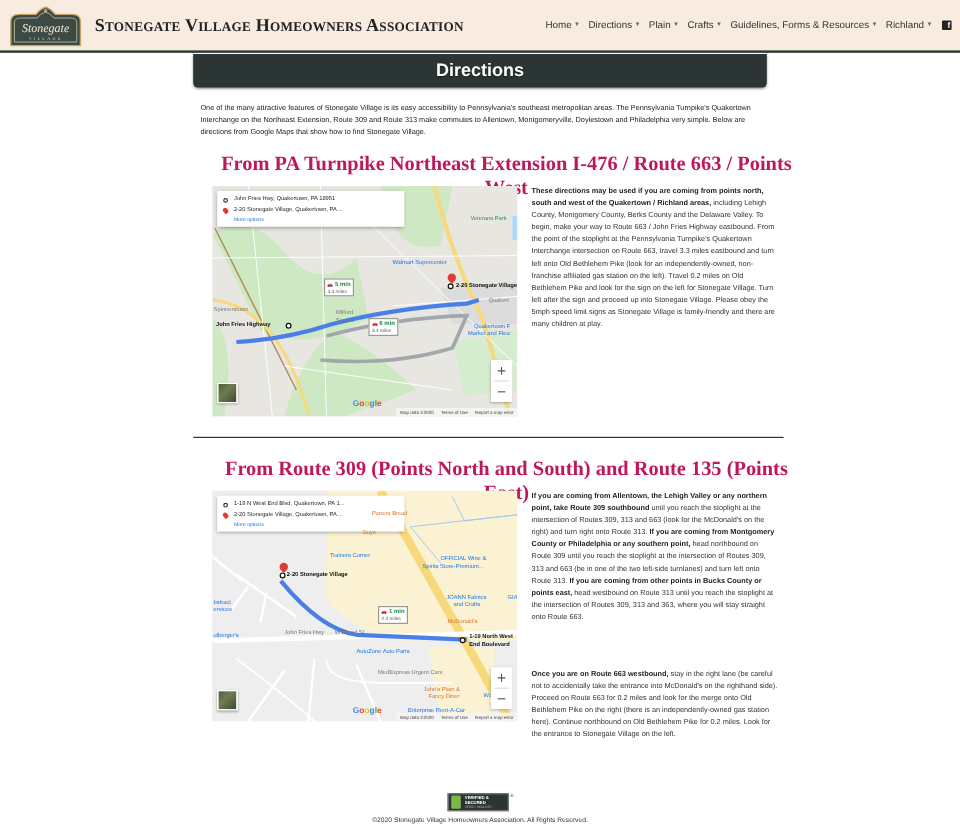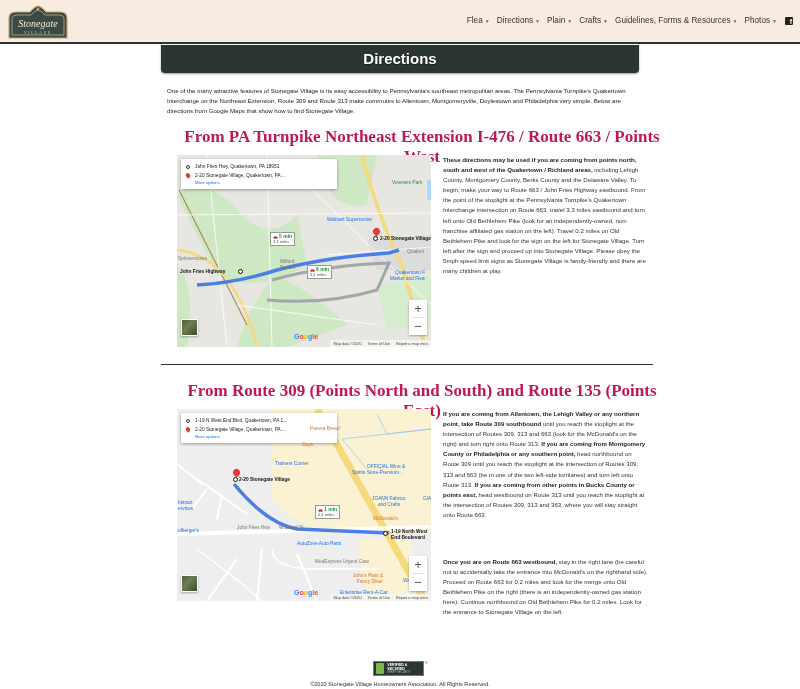--- a/index.html
+++ b/index.html
@@ -123,44 +123,45 @@
 <div class="header">
   <div class="logo">
     <svg width="64" height="36" viewBox="0 0 64 36">
       <path d="M3 14 Q3 8 10 8 L24 8 Q28 3 32 2 Q36 3 40 8 L54 8 Q61 8 61 14 L61 34 L3 34 Z" fill="#3b4a45" stroke="#c6a46a" stroke-width="1.2"></path>
       <path d="M6 15 Q6 11 11 11 L25 11 Q28 7 32 6 Q36 7 39 11 L53 11 Q58 11 58 15 L58 31 L6 31 Z" fill="none" stroke="#e4d3a8" stroke-width="0.6"></path>
       <circle cx="32" cy="5" r="1.4" fill="#c6a46a"></circle>
       <text x="32" y="23" text-anchor="middle" font-family="Liberation Serif, serif" font-style="italic" font-size="10" fill="#f4ead2">Stonegate</text>
       <text x="32" y="29.5" text-anchor="middle" font-family="Liberation Serif, serif" font-size="3.6" letter-spacing="1.8" fill="#e4d3a8">VILLAGE</text>
     </svg>
   </div>
+  <div class="site-title">Stonegate Village Homeowners Association</div>
 
   <nav class="nav">
     <div class="nav-item">
-      <span>Flea</span>
+      <span>Home</span>
         <span class="caret">▼</span>
     </div>
     <div class="nav-item">
       <span>Directions</span>
         <span class="caret">▼</span>
     </div>
     <div class="nav-item">
       <span>Plain</span>
         <span class="caret">▼</span>
     </div>
     <div class="nav-item">
       <span>Crafts</span>
         <span class="caret">▼</span>
     </div>
     <div class="nav-item">
       <span>Guidelines, Forms &amp; Resources</span>
         <span class="caret">▼</span>
     </div>
     <div class="nav-item">
-      <span>Photos</span>
+      <span>Richland</span>
         <span class="caret">▼</span>
     </div>
     <div class="fb-icon">f</div>
   </nav>
 </div>
 
 <div class="banner">Directions</div>
 
 <p class="intro">One of the many attractive features of Stonegate Village is its easy accessibility to Pennsylvania's southeast metropolitan areas. The Pennsylvania Turnpike's Quakertown Interchange on the Northeast Extension, Route 309 and Route 313 make commutes to Allentown, Montgomeryville, Doylestown and Philadelphia very simple. Below are directions from Google Maps that show how to find Stonegate Village.</p>
 

